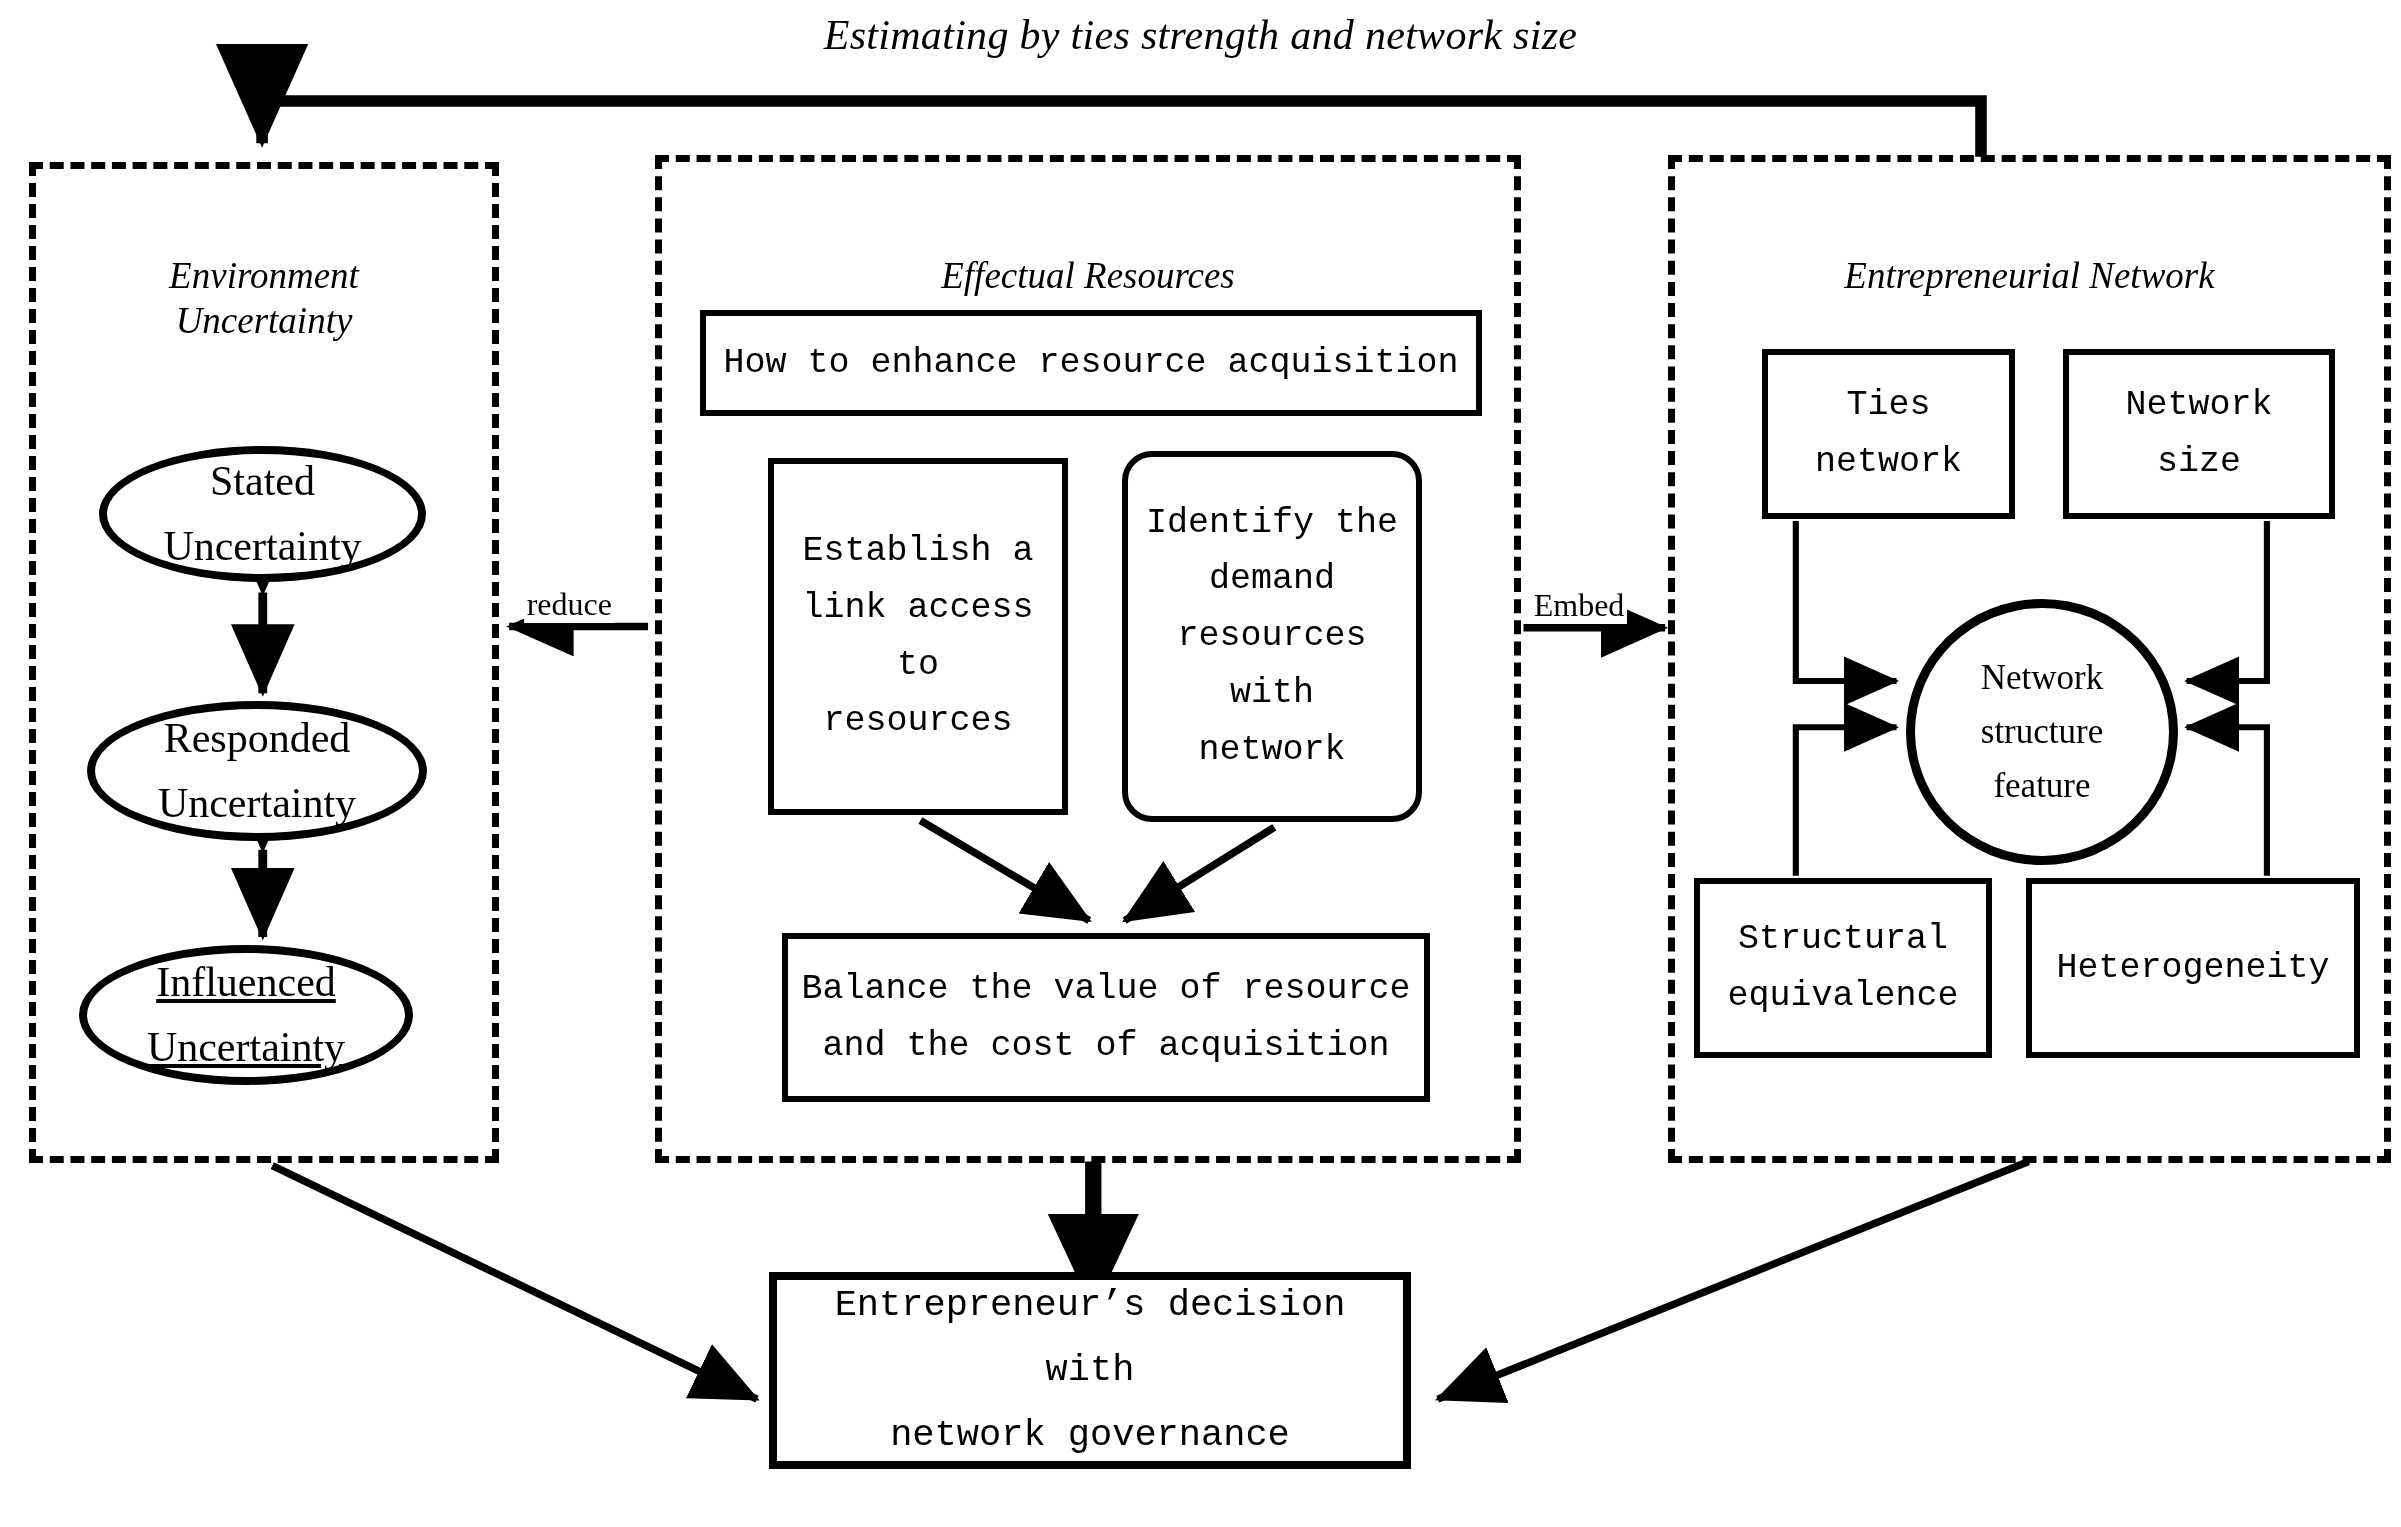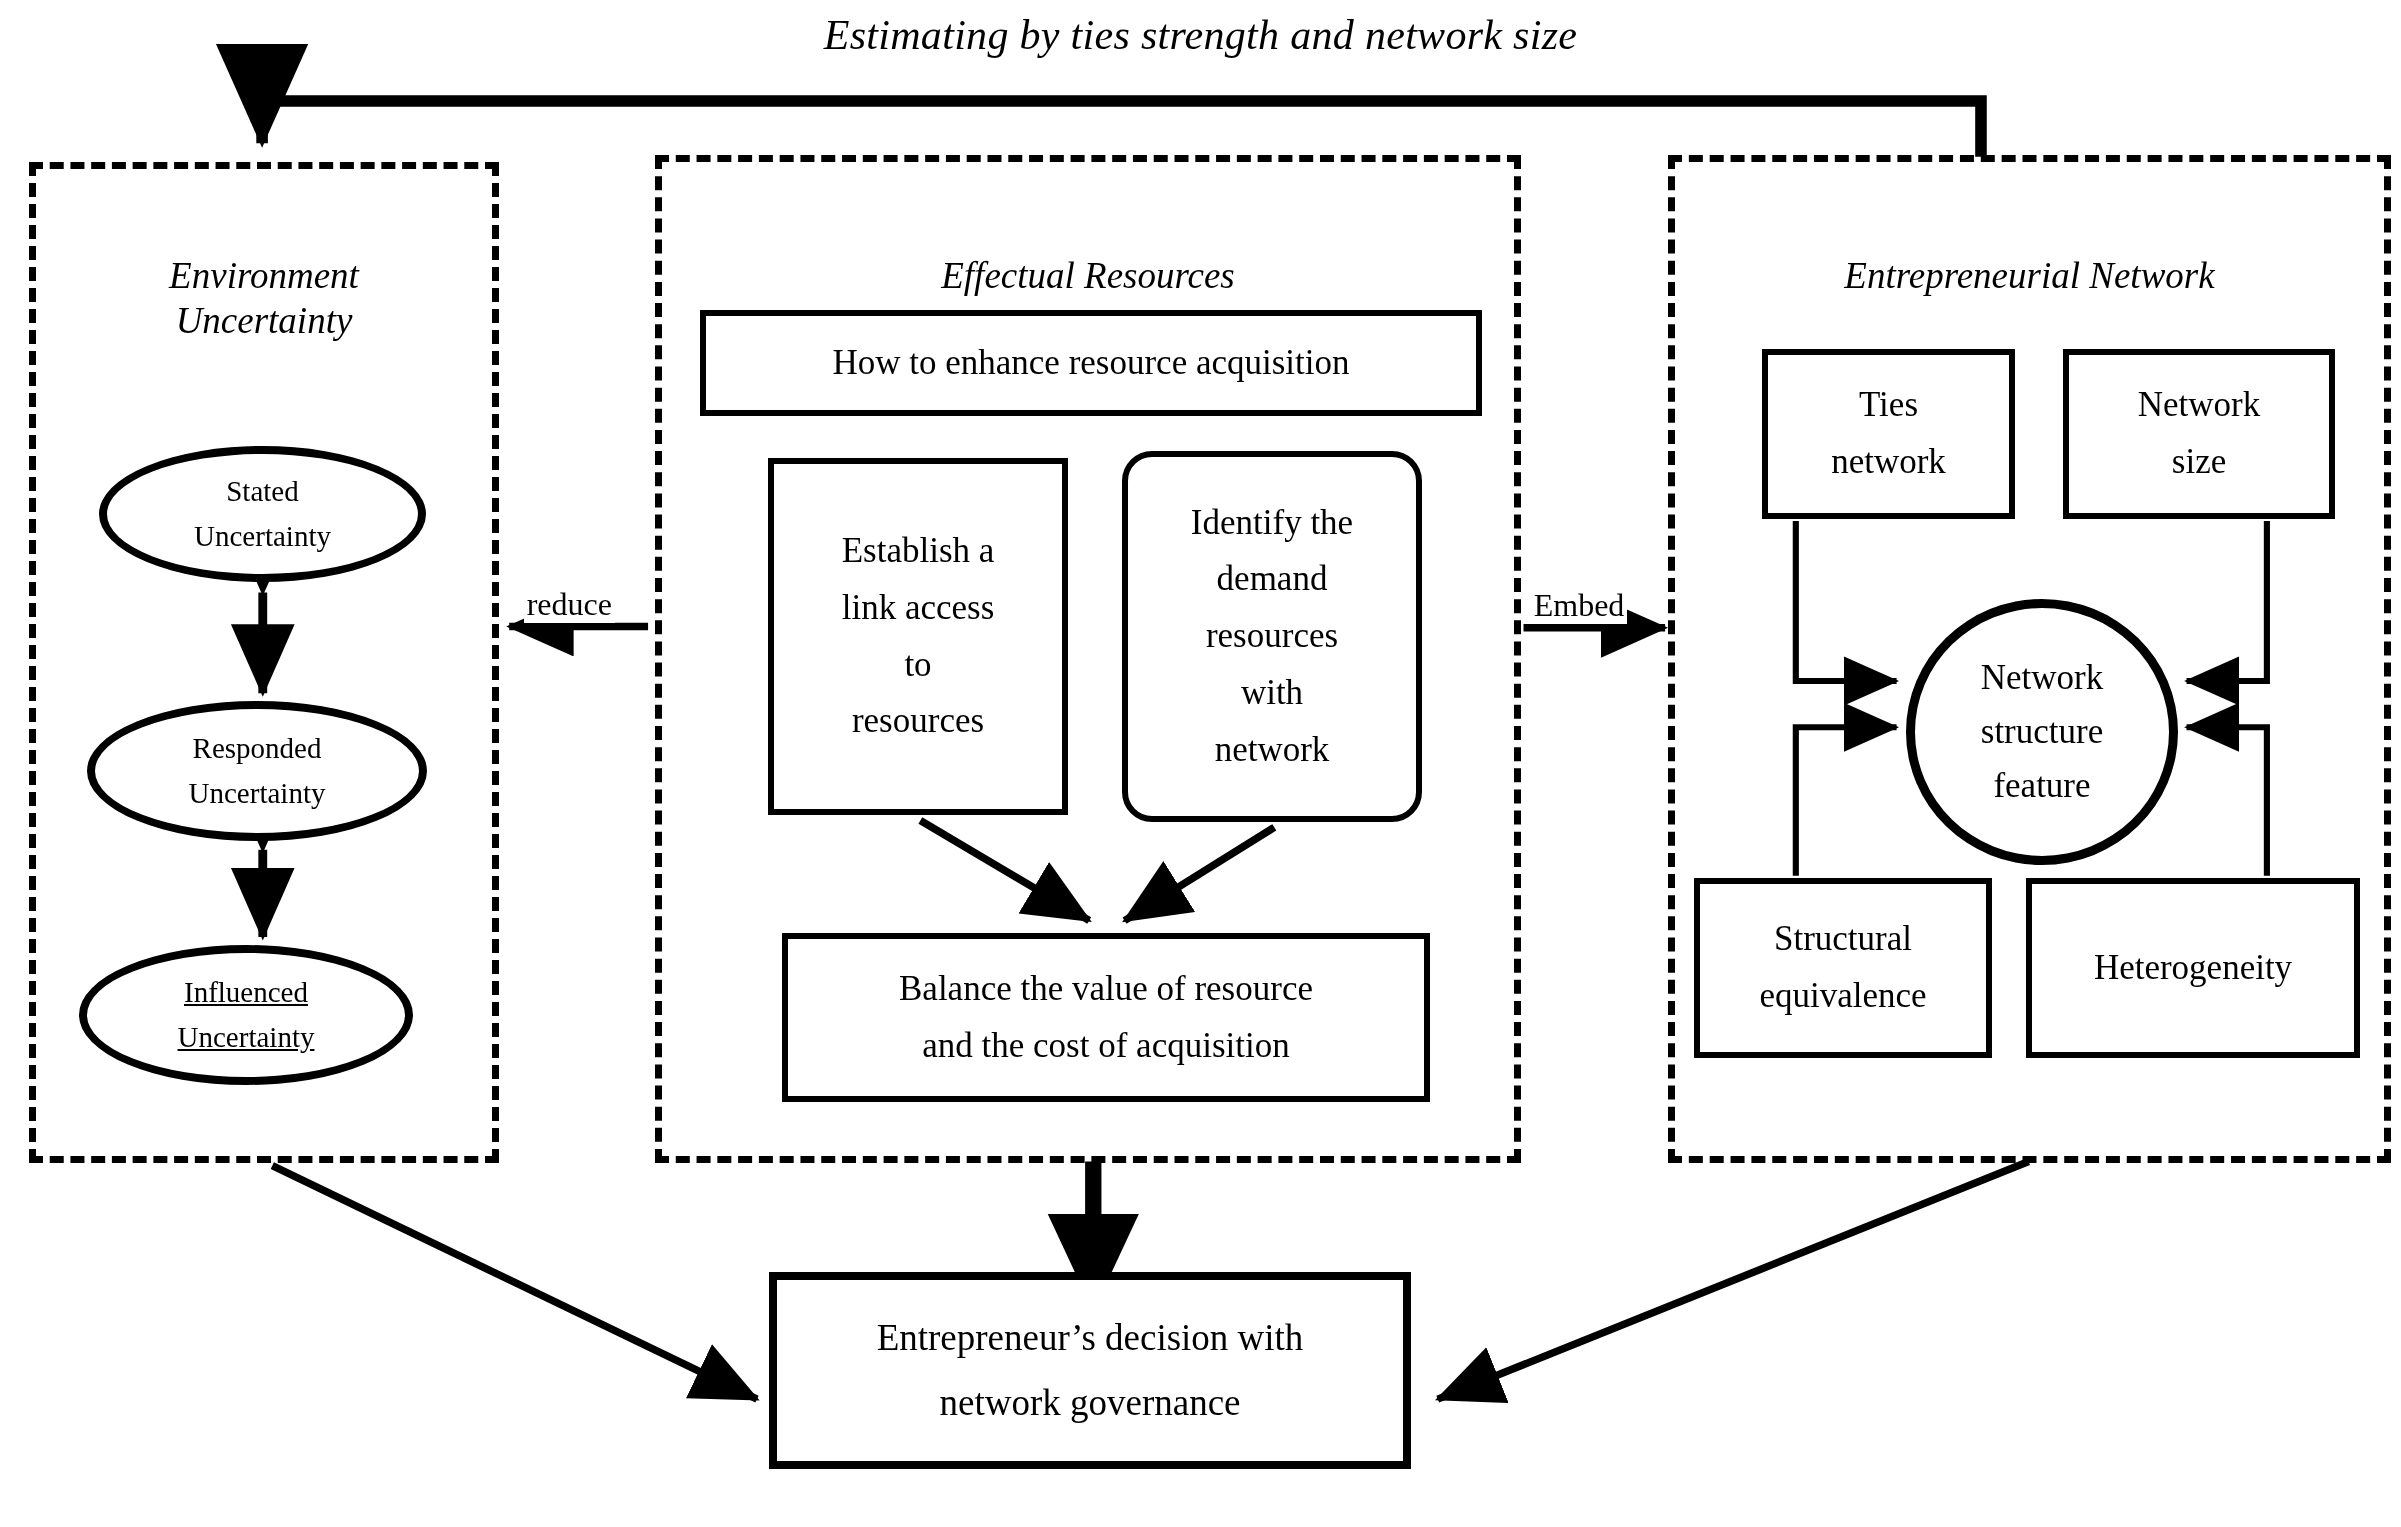--- a/index.html
+++ b/index.html
@@ -61,35 +61,36 @@
     box-sizing:border-box;
     display:flex;
     align-items:center;
     justify-content:center;
     text-align:center;
   }
   .box .txt{
     font-size:35px;
     line-height:1.62;
     padding:0 11px;
+    font-family:Liberation Mono, monospace;
   }
 
   
   .ellipse{
     border:8.9px solid #000000;
     border-radius:50%;
     background:#ffffff;
     box-sizing:border-box;
     display:flex;
     align-items:center;
     justify-content:center;
     text-align:center;
   }
   .ellipse .txt{
-    font-size:29px;
+    font-size:42px;
     line-height:1.55;
   }
 
   
   #ell-stated    { left:99px; top:446px;  width:327px; height:136px; }
   #ell-responded { left:87px; top:701px; width:340px; height:140px; }
   #ell-influenced{ left:79px; top:945px; width:334px; height:140px;text-decoration:underline; }
 
   
   #box-enhance   { left:700px; top:310px;  width:782px; height:106px; }

